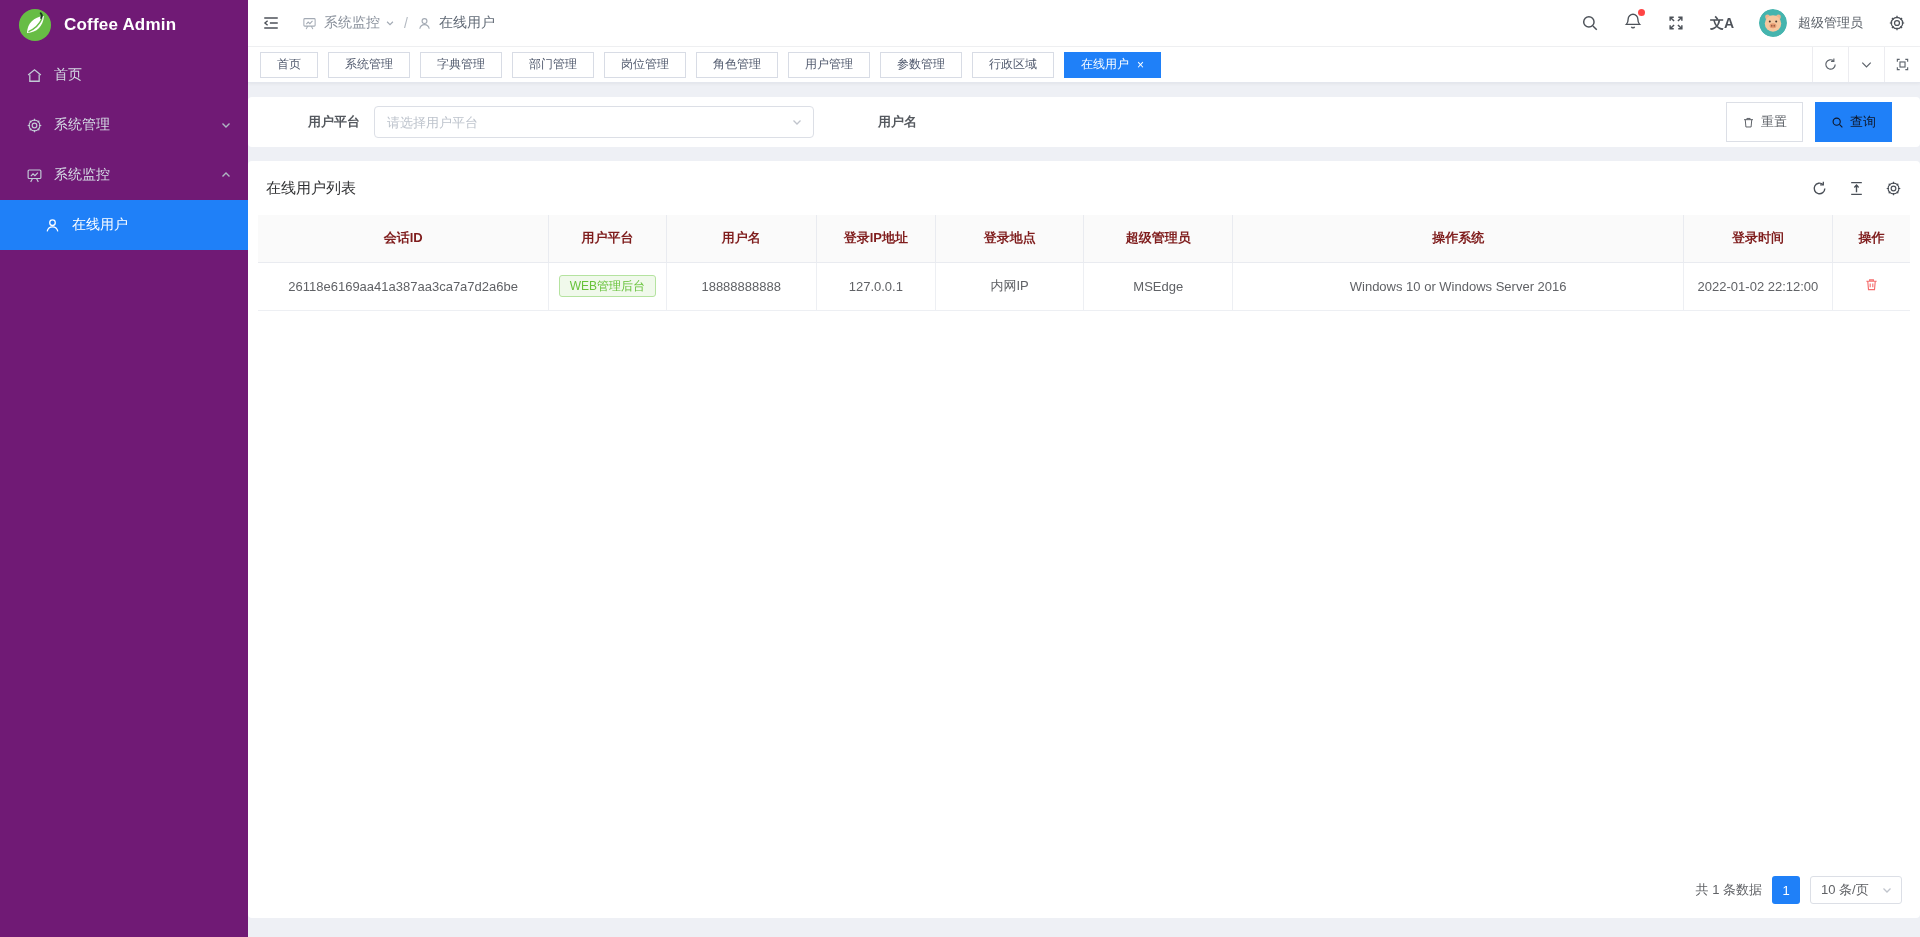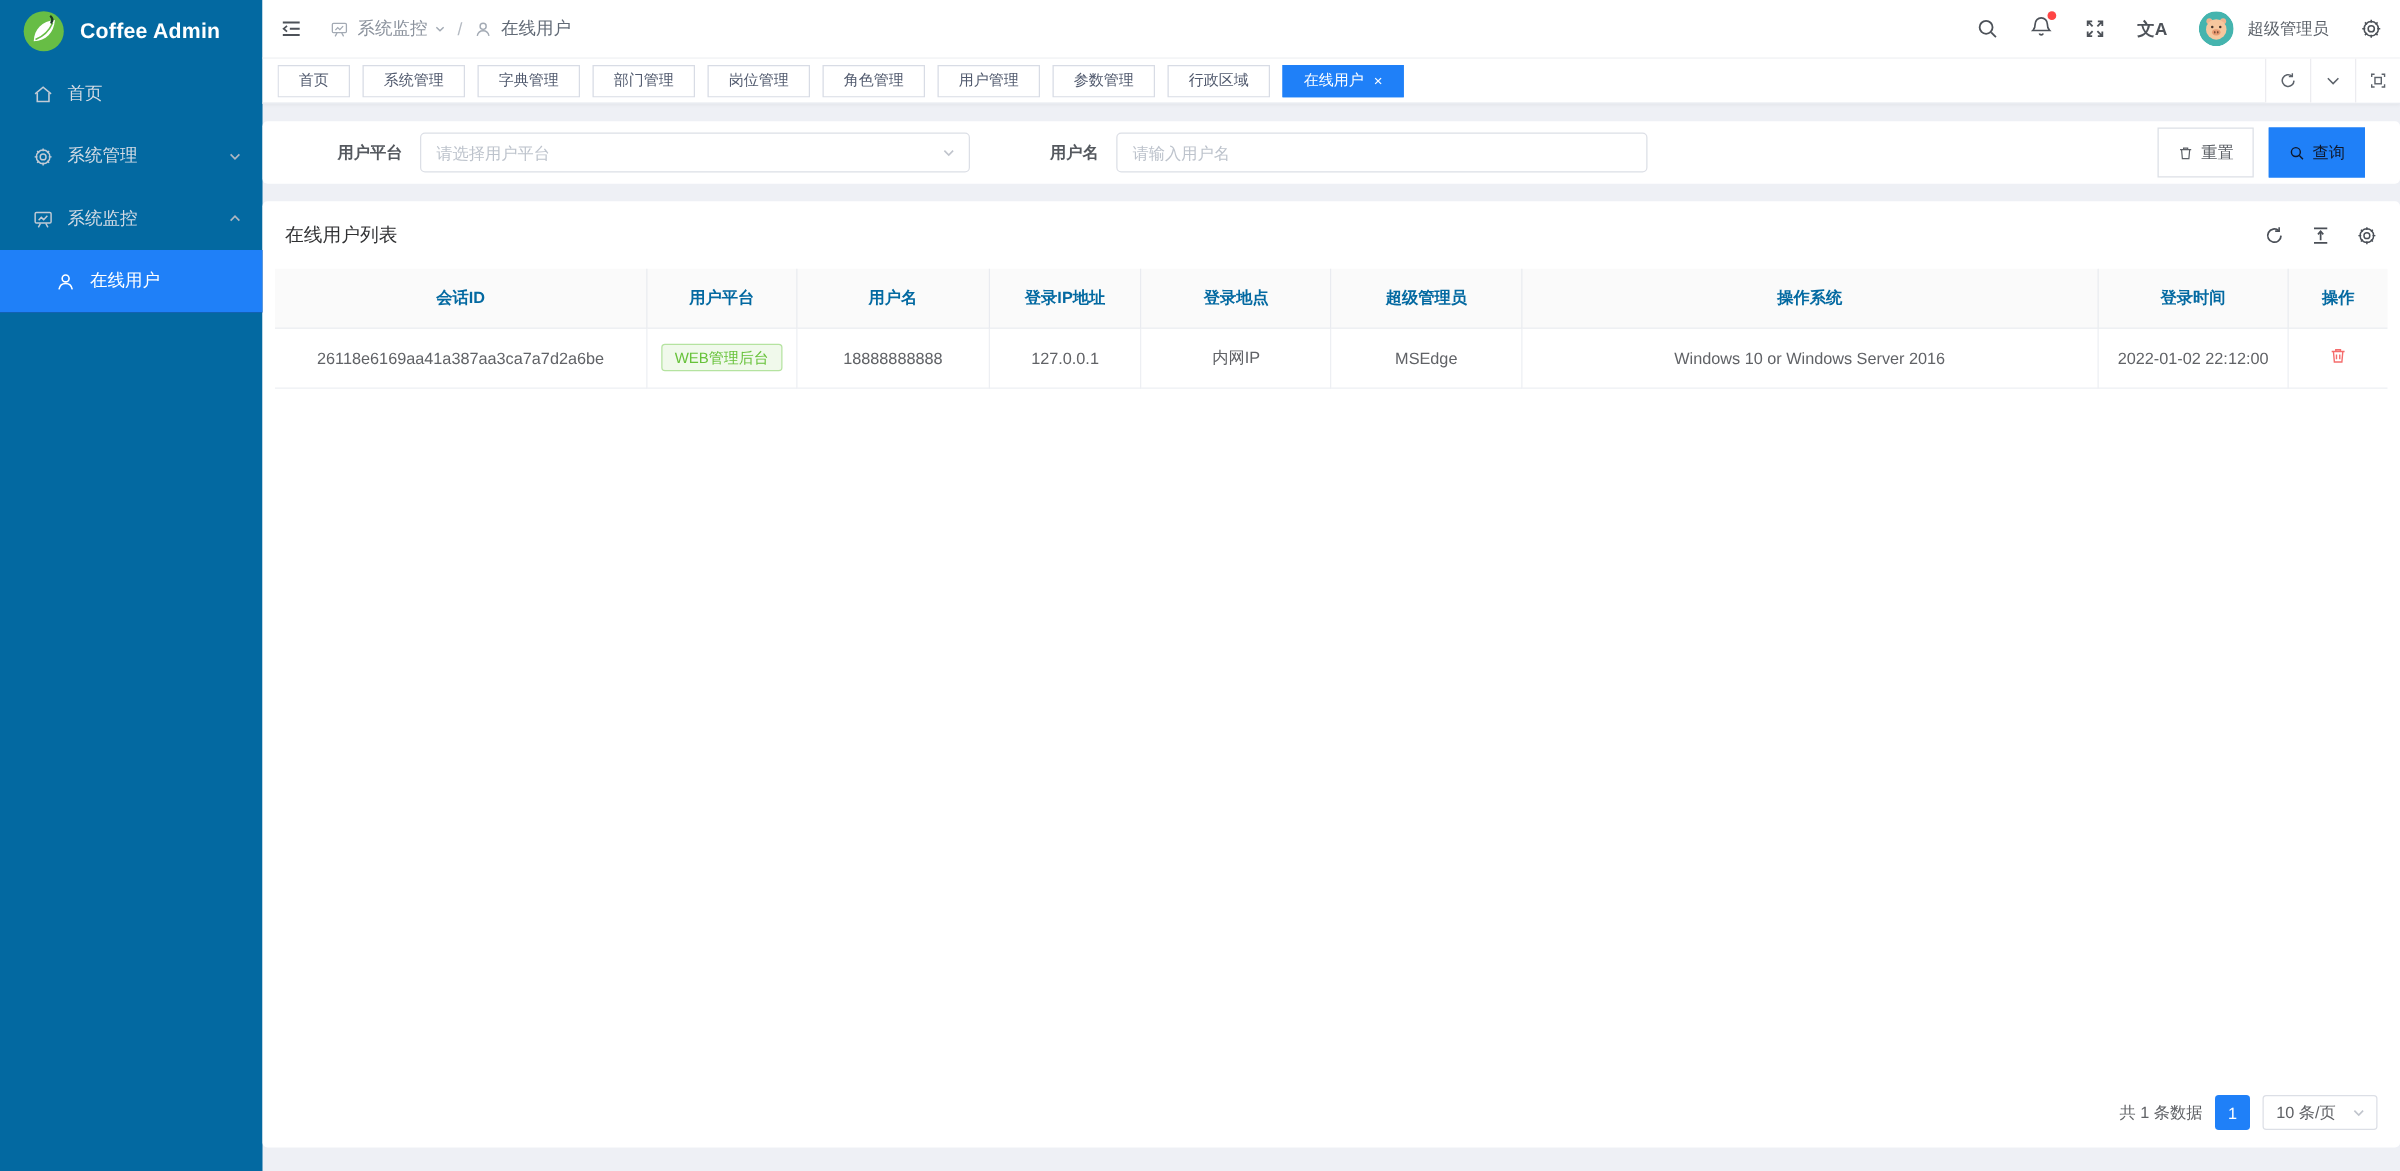--- a/index.html
+++ b/index.html
@@ -1,21 +1,21 @@
 <!DOCTYPE html>
 <html><head>
 <meta charset="utf-8">
 <style>
   * { box-sizing: border-box; margin: 0; padding: 0; }
   html,body { width:1920px; height:937px; overflow:hidden;
     font-family:"Liberation Sans","DejaVu Sans",sans-serif; background:#eef0f5; }
   .page { display:flex; width:100%; height:100%; }
 
   
-  .sidebar { width:210px; height:100%; background:#0369a1; flex-shrink:0; color:#dde3ea; }
+  .sidebar { width:248px; height:100%; background:#701a75; flex-shrink:0; color:#dde3ea; }
   .logo-row { height:50px; display:flex; align-items:center; padding-left:18px; }
   .logo-row svg { width:34px; height:34px; }
   .logo-title { color:#fff; font-size:17px; font-weight:bold; margin-left:12px; letter-spacing:.2px; }
   .menu-item { height:50px; display:flex; align-items:center; padding-left:26px; font-size:14px;
     color:#d5dce5; cursor:pointer; position:relative; }
   .menu-item .mi-icon { width:17px; height:17px; margin-right:11px; color:#c2cbd6; flex-shrink:0; }
   .menu-item .chev { position:absolute; right:16px; width:12px; height:12px; color:#aeb7c2; }
   .submenu { background:#0d1f38; }
   .submenu .menu-item { padding-left:44px; }
   .menu-item.active { background:#1f80f8; color:#fff; }
@@ -83,21 +83,21 @@
 
   
   .list-card { flex:1; margin-top:14px; background:#fff; border-radius:4px; display:flex;
     flex-direction:column; min-height:0; }
   .list-header { height:54px; display:flex; align-items:center; padding:0 18px; flex-shrink:0; }
   .list-title { font-size:15px; color:#303133; }
   .list-tools { margin-left:auto; display:flex; align-items:center; gap:20px; color:#4a4f57; }
   .list-tools svg { width:17px; height:17px; cursor:pointer; }
   .table-zone { padding:0 10px; }
   table { width:100%; border-collapse:collapse; table-layout:fixed; }
-  th { height:47px; background:#fafafa; font-size:13px; font-weight:bold; color:#0369a1;
+  th { height:47px; background:#fafafa; font-size:13px; font-weight:bold; color:#7f1d1d;
     text-align:center; border-right:1px solid #e9ebf0; border-bottom:1px solid #e9ebf0; }
   th:last-child { border-right:none; }
   td { height:48px; font-size:13px; color:#606266; text-align:center;
     border-right:1px solid #edeff3; border-bottom:1px solid #edeff3; overflow:hidden;
     white-space:nowrap; text-overflow:ellipsis; }
   td:last-child { border-right:none; }
   .tag-green { display:inline-block; padding:4px 10px; font-size:12px; color:#67c23a;
     background:#f0f9eb; border:1px solid #b5e3a0; border-radius:3px; line-height:1; }
   .row-del { width:15px; height:15px; color:#f56c6c; cursor:pointer; }
 
@@ -290,23 +290,20 @@
 
       <div class="filter-card">
         <span class="f-label l1">用户平台</span>
         <div class="f-select">
           <input readonly="" placeholder="请选择用户平台" style="">
           <svg class="sel-caret" viewBox="0 0 12 12" fill="none" stroke="currentColor" stroke-width="1.3">
             <path d="M2.5 4.5 6 8l3.5-3.5"></path>
           </svg>
         </div>
         <span class="f-label l2">用户名</span>
-        <div class="f-input">
-          <input placeholder="请输入用户名" style="">
-        </div>
         <div class="f-btns">
           <button class="btn btn-plain">
             <svg viewBox="0 0 16 16" fill="none" stroke="currentColor" stroke-width="1.2">
               <path d="M2.5 4.5h11M6 4.5V3h4v1.5M4 4.5l.8 9h6.4l.8-9"></path>
             </svg>
             <span>重置</span>
           </button>
           <button class="btn btn-primary">
             <svg viewBox="0 0 16 16" fill="none" stroke="currentColor" stroke-width="1.4">
               <circle cx="7" cy="7" r="4.4"></circle>

